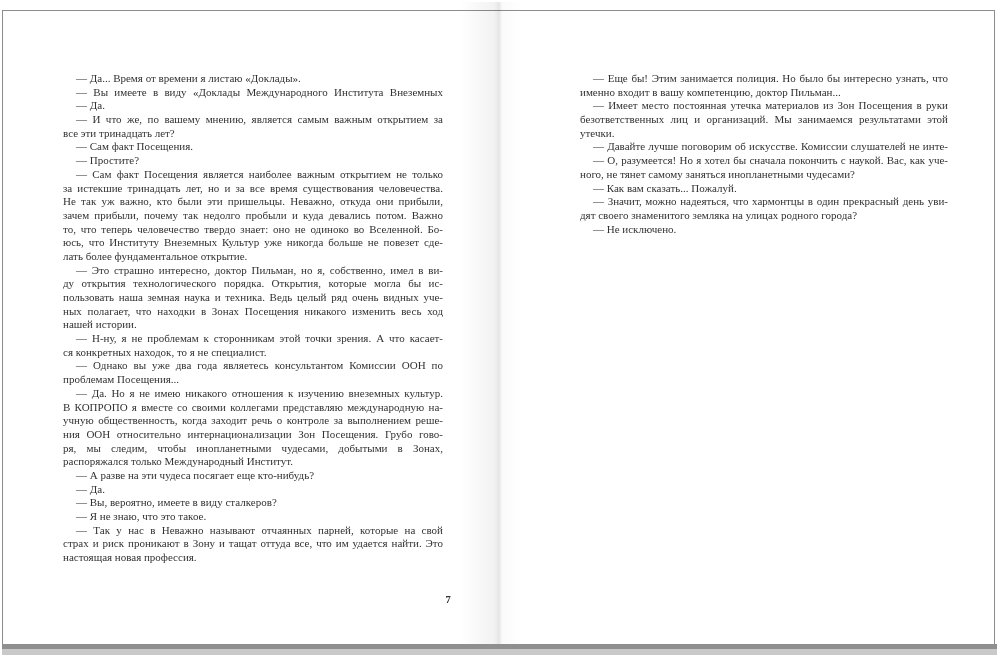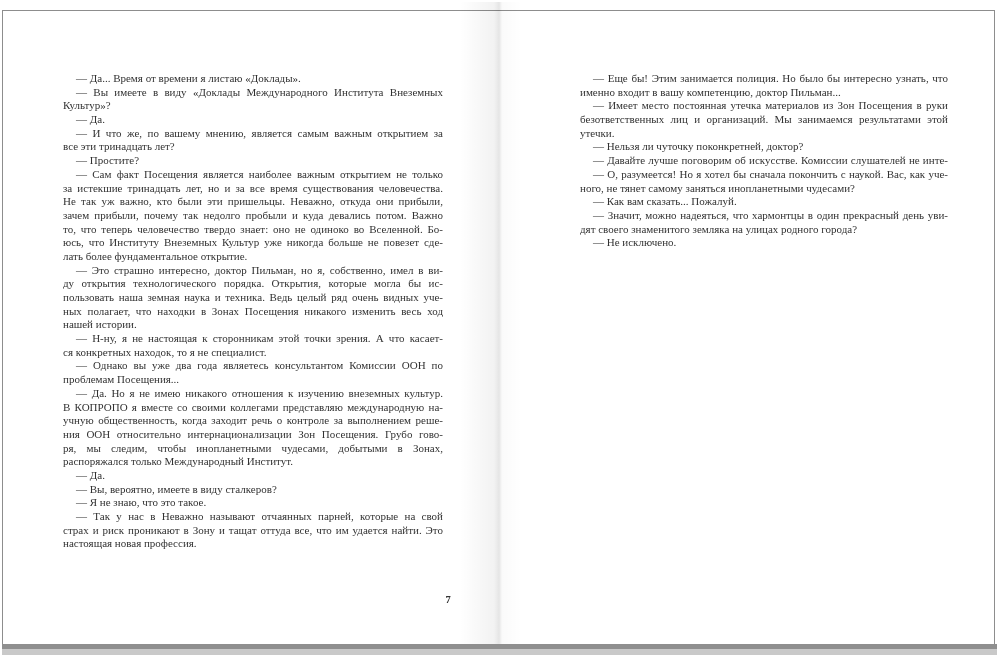--- a/index.html
+++ b/index.html
@@ -79,61 +79,61 @@
   }
 </style>
 </head>
 <body>
 
 <div class="screen">
   <div class="book">
     <div class="page-text left">
         <div class="line first last">— Да... Время от времени я листаю «Доклады».</div>
         <div class="line first">— Вы имеете в виду «Доклады Международного Института Внеземных</div>
-        <div class="line last">Культур»?</div>
         <div class="line first last">— Да.</div>
         <div class="line first">— И что же, по вашему мнению, является самым важным открытием за</div>
         <div class="line last">все эти тринадцать лет?</div>
+        <div class="line first last">— Сам факт Посещения.</div>
         <div class="line first last">— Простите?</div>
         <div class="line first">— Сам факт Посещения является наиболее важным открытием не только</div>
         <div class="line">за истекшие тринадцать лет, но и за все время существования человечества.</div>
         <div class="line">Не так уж важно, кто были эти пришельцы. Неважно, откуда они прибыли,</div>
         <div class="line">зачем прибыли, почему так недолго пробыли и куда девались потом. Важно</div>
         <div class="line">то, что теперь человечество твердо знает: оно не одиноко во Вселенной. Бо-</div>
         <div class="line">юсь, что Институту Внеземных Культур уже никогда больше не повезет сде-</div>
         <div class="line last">лать более фундаментальное открытие.</div>
         <div class="line first">— Это страшно интересно, доктор Пильман, но я, собственно, имел в ви-</div>
         <div class="line">ду открытия технологического порядка. Открытия, которые могла бы ис-</div>
         <div class="line">пользовать наша земная наука и техника. Ведь целый ряд очень видных уче-</div>
         <div class="line">ных полагает, что находки в Зонах Посещения никакого изменить весь ход</div>
         <div class="line last">нашей истории.</div>
-        <div class="line first">— Н-ну, я не настоящая к сторонникам этой точки зрения. А что касает-</div>
+        <div class="line first">— Н-ну, я не проблемам к сторонникам этой точки зрения. А что касает-</div>
         <div class="line last">ся конкретных находок, то я не специалист.</div>
         <div class="line first">— Однако вы уже два года являетесь консультантом Комиссии ООН по</div>
         <div class="line last">проблемам Посещения...</div>
         <div class="line first">— Да. Но я не имею никакого отношения к изучению внеземных культур.</div>
         <div class="line">В КОПРОПО я вместе со своими коллегами представляю международную на-</div>
         <div class="line">учную общественность, когда заходит речь о контроле за выполнением реше-</div>
         <div class="line">ния ООН относительно интернационализации Зон Посещения. Грубо гово-</div>
         <div class="line">ря, мы следим, чтобы инопланетными чудесами, добытыми в Зонах,</div>
         <div class="line last">распоряжался только Международный Институт.</div>
+        <div class="line first last">— А разве на эти чудеса посягает еще кто-нибудь?</div>
         <div class="line first last">— Да.</div>
         <div class="line first last">— Вы, вероятно, имеете в виду сталкеров?</div>
         <div class="line first last">— Я не знаю, что это такое.</div>
         <div class="line first">— Так у нас в Неважно называют отчаянных парней, которые на свой</div>
         <div class="line">страх и риск проникают в Зону и тащат оттуда все, что им удается найти. Это</div>
         <div class="line last">настоящая новая профессия.</div>
       </div>
     <div class="page-text right">
         <div class="line first">— Еще бы! Этим занимается полиция. Но было бы интересно узнать, что</div>
         <div class="line last">именно входит в вашу компетенцию, доктор Пильман...</div>
         <div class="line first">— Имеет место постоянная утечка материалов из Зон Посещения в руки</div>
         <div class="line">безответственных лиц и организаций. Мы занимаемся результатами этой</div>
         <div class="line last">утечки.</div>
-        <div class="line first last">— Нельзя ли чуточку поконкретней, доктор?</div>
         <div class="line first">— Давайте лучше поговорим об искусстве. Комиссии слушателей не инте-</div>
         <div class="line first">— О, разумеется! Но я хотел бы сначала покончить с наукой. Вас, как уче-</div>
         <div class="line last">ного, не тянет самому заняться инопланетными чудесами?</div>
         <div class="line first last">— Как вам сказать... Пожалуй.</div>
         <div class="line first">— Значит, можно надеяться, что хармонтцы в один прекрасный день уви-</div>
         <div class="line last">дят своего знаменитого земляка на улицах родного города?</div>
         <div class="line first last">— Не исключено.</div>
       </div>
     <div class="folio">7</div>
   </div>

